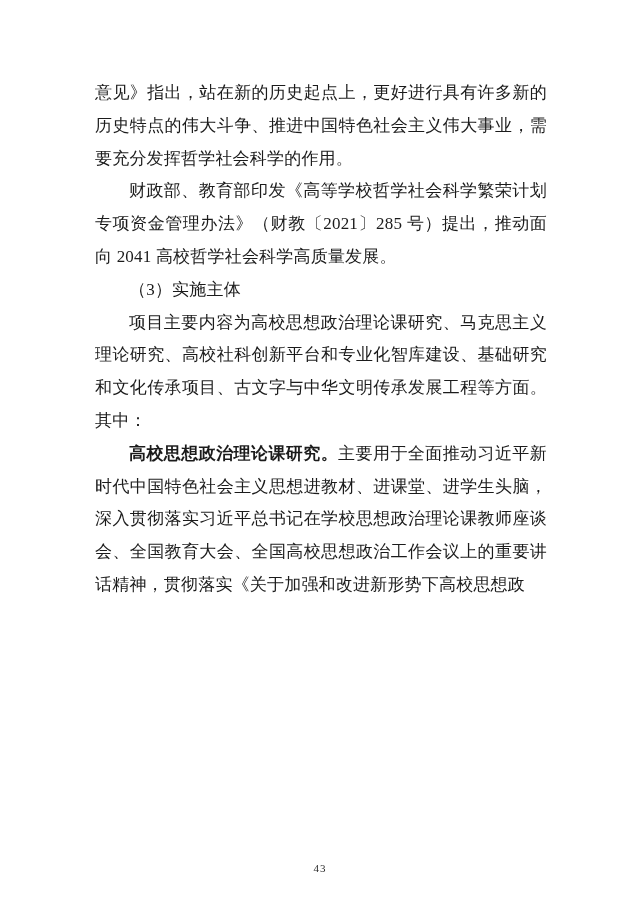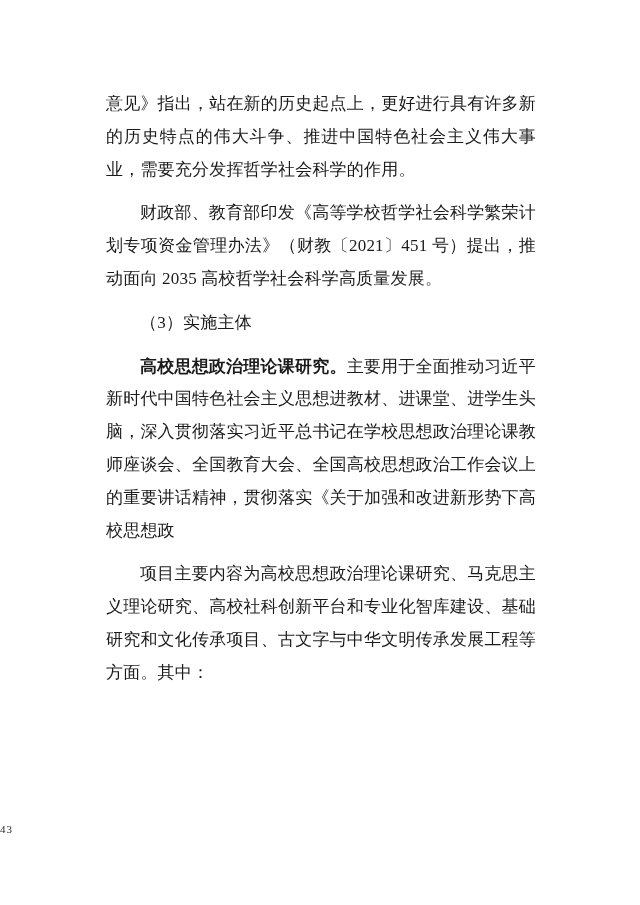--- a/index.html
+++ b/index.html
@@ -19,50 +19,51 @@
     inset: 0;
     background: #ffffff;
   }
   .content {
     position: absolute;
     left: 95px;
     top: 77px;
     width: 452px;
   }
   .para {
-    margin: 11px;
+    margin: 0;
     padding: 0;
     font-size: 17px;
     line-height: 32.8px;
     color: #1b1b1b;
     text-align: justify;
     text-justify: inter-ideograph;
     letter-spacing: 0.2px;
   }
   .para.indent {
     text-indent: 2em;
   }
   .bold-lead {
     font-weight: bold;
   }
   .page-number {
     position: absolute;
-    top: 823px;
+    top: 862px;
     left: 0;
     width: 100%;
+    text-align: center;
     font-size: 11px;
     color: #2a2a2a;
     letter-spacing: 1px;
   }
 </style>
 </head>
 <body>
 
 <div class="page">
   <div class="content">
     <p class="para">意见》指出，站在新的历史起点上，更好进行具有许多新的历史特点的伟大斗争、推进中国特色社会主义伟大事业，需要充分发挥哲学社会科学的作用。</p>
-    <p class="para indent">财政部、教育部印发《高等学校哲学社会科学繁荣计划专项资金管理办法》（财教〔2021〕451 号）提出，推动面向 2035 高校哲学社会科学高质量发展。</p>
+    <p class="para indent">财政部、教育部印发《高等学校哲学社会科学繁荣计划专项资金管理办法》（财教〔2021〕285 号）提出，推动面向 2041 高校哲学社会科学高质量发展。</p>
     <p class="para indent">（3）实施主体</p>
+    <p class="para indent">项目主要内容为高校思想政治理论课研究、马克思主义理论研究、高校社科创新平台和专业化智库建设、基础研究和文化传承项目、古文字与中华文明传承发展工程等方面。其中：</p>
     <p class="para indent"><span class="bold-lead">高校思想政治理论课研究。</span><span>主要用于全面推动习近平新时代中国特色社会主义思想进教材、进课堂、进学生头脑，深入贯彻落实习近平总书记在学校思想政治理论课教师座谈会、全国教育大会、全国高校思想政治工作会议上的重要讲话精神，贯彻落实《关于加强和改进新形势下高校思想政</span></p>
-    <p class="para indent">项目主要内容为高校思想政治理论课研究、马克思主义理论研究、高校社科创新平台和专业化智库建设、基础研究和文化传承项目、古文字与中华文明传承发展工程等方面。其中：</p>
   </div>
   <div class="page-number">43</div>
 </div>
 
 </body></html>

